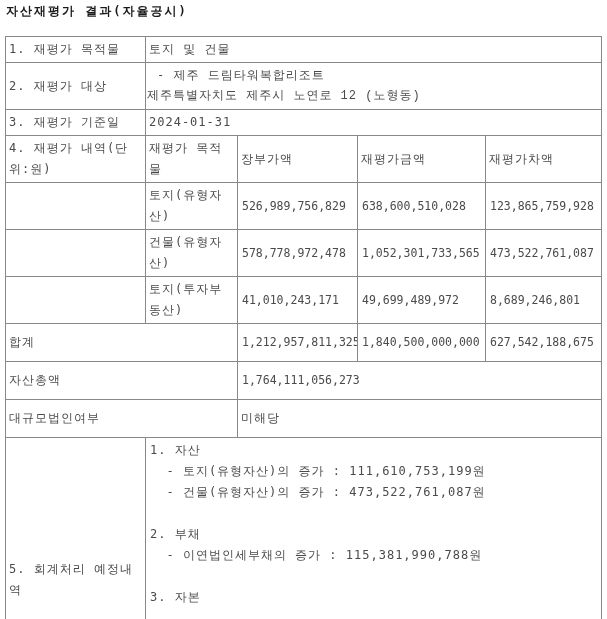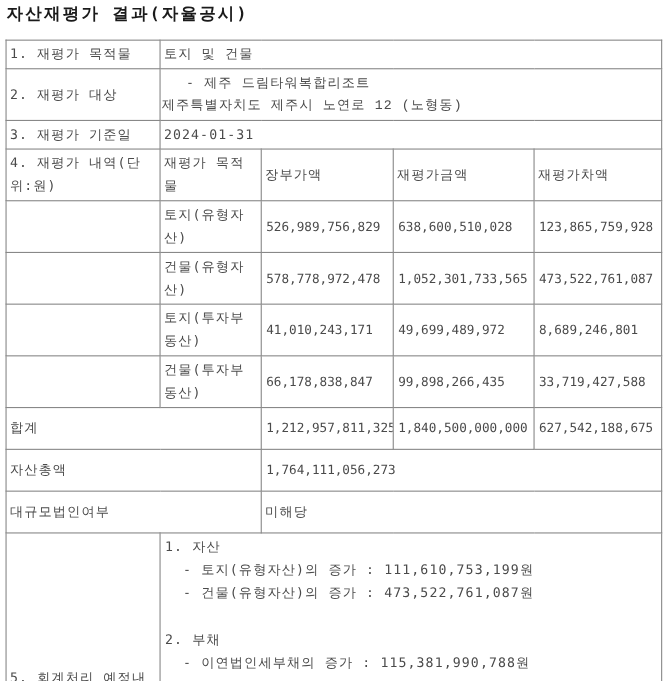--- a/index.html
+++ b/index.html
@@ -6,21 +6,21 @@
   html, body {
     width: 607px; height: 619px;
     overflow: hidden;
     background: #ffffff;
     font-family: "DejaVu Sans Mono", "DejaVu Sans", monospace;
     color: #4a4a4a;
   }
   .page { position: relative; width: 607px; height: 619px; }
   .doc-title {
     position: absolute; left: 6px; top: 3px;
-    font-size: 15px; font-weight: bold; color: #1a1a1a;
+    font-size: 12px; font-weight: bold; color: #1a1a1a;
     letter-spacing: 2px; white-space: nowrap;
   }
   table.disclosure {
     position: absolute; left: 5px; top: 36px;
     width: 596px;
     border-collapse: collapse;
     table-layout: fixed;
     font-size: 12px;
     color: #4a4a4a;
   }
@@ -36,21 +36,21 @@
     font-size: 11.5px;
     letter-spacing: 0;
     white-space: nowrap;
     padding-left: 4px;
   }
   tr.h26 > td { height: 26px; margin-top: 24px; }
   tr.h44 > td { height: 44px; }
   tr.h46 > td { height: 46px; }
   tr.h25 > td { height: 38px; padding-top: 1px; padding-bottom: 1px; }
   .line2-tight { margin-left: -2px; font-family: Liberation Mono, monospace; }
-  .line1-indent { margin-left: 20px; }
+  .line1-indent { margin-left: 8px; }
   td.row5-label {
     vertical-align: top;
     padding-top: 121px;
     line-height: 21px;
   }
   td.row5-content {
     vertical-align: top;
     padding-top: 2px;
     padding-left: 4px;
     line-height: 21px;
@@ -116,27 +116,20 @@
       <td class="num">1,052,301,733,565</td>
       <td class="num">473,522,761,087</td>
     </tr>
     <tr class="h46">
       <td></td>
       <td>토지(투자부동산)</td>
       <td class="num">41,010,243,171</td>
       <td class="num">49,699,489,972</td>
       <td class="num">8,689,246,801</td>
     </tr>
-    <tr class="h46">
-      <td></td>
-      <td>건물(투자부동산)</td>
-      <td class="num">66,178,838,847</td>
-      <td class="num">99,898,266,435</td>
-      <td class="num">33,719,427,588</td>
-    </tr>
 
     <tr class="h25">
       <td colspan="2">합계</td>
       <td class="num">1,212,957,811,325</td>
       <td class="num">1,840,500,000,000</td>
       <td class="num">627,542,188,675</td>
     </tr>
 
     <tr class="h25">
       <td colspan="2">자산총액</td>

